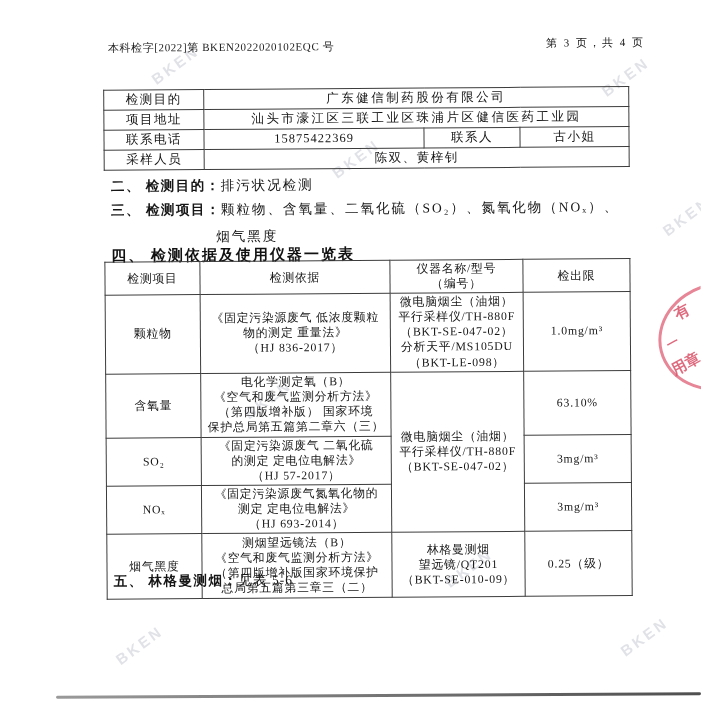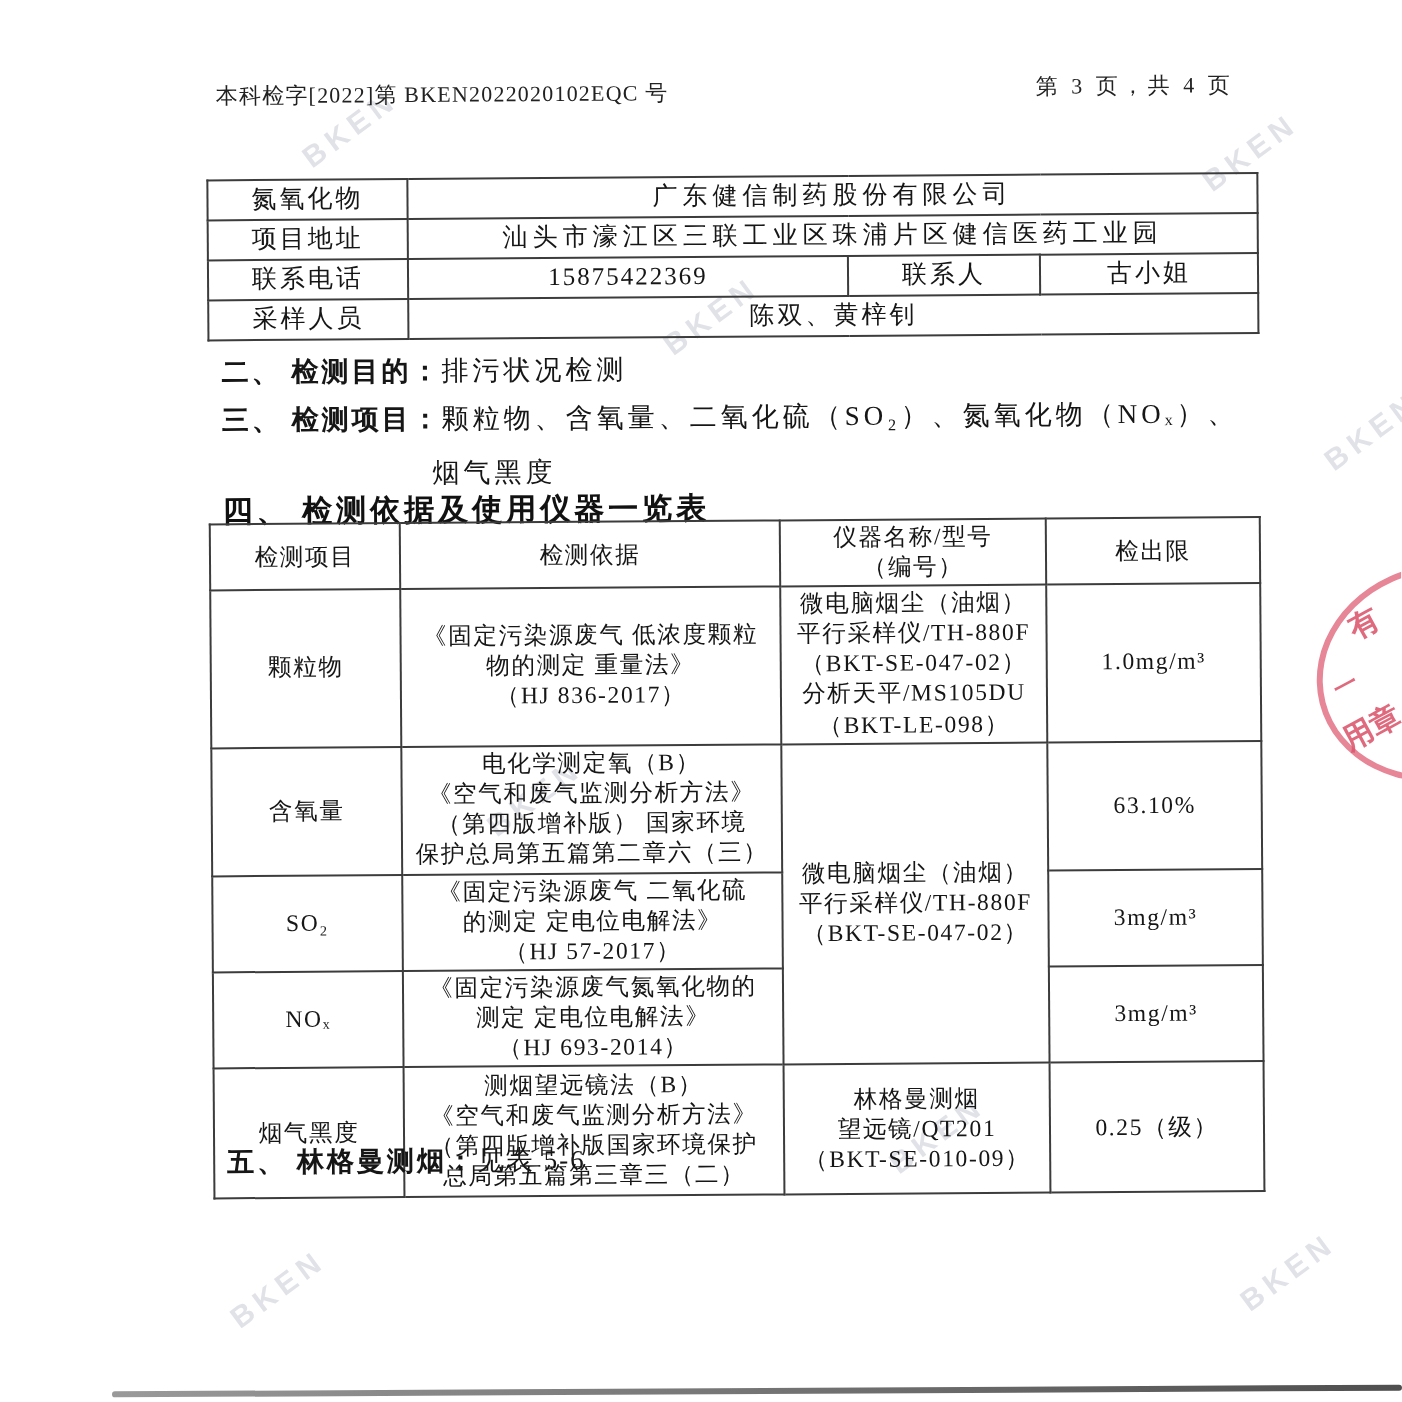--- a/index.html
+++ b/index.html
@@ -16,21 +16,21 @@
     left: 0; top: 0;
     width: 701px; height: 701px;
     transform: rotate(-0.4deg);
   }
   
   .hdr-left {
     position: absolute; left: 110px; top: 39px;
     font-size: 11px; letter-spacing: 0.6px; color: #222;
   }
   .hdr-right {
-    position: absolute; left: 520px; top: 37px;
+    position: absolute; left: 548px; top: 37px;
     font-size: 11px; letter-spacing: 2px; color: #222;
   }
   
   .sec-title {
     position: absolute;
     font-weight: bold; font-size: 15px; letter-spacing: 2px; color: #111;
   }
   .sec-line { position: absolute; font-size: 13.5px; color: #161616; }
   .sec-line .lbl { font-weight: bold; letter-spacing: 1.5px; }
   .sec-line .val { letter-spacing: 2px; }
@@ -111,21 +111,21 @@
 
   <table class="t1">
     <colgroup>
         <col style="width:100px">
         <col style="width:220px">
         <col style="width:96px">
         <col style="width:109px">
       </colgroup>
     <tbody>
         <tr>
-      <td>氮氧化物</td>
+      <td>检测目的</td>
       <td colspan="3" style="letter-spacing:2.5px;">广东健信制药股份有限公司</td>
     </tr>
     <tr>
       <td>项目地址</td>
       <td colspan="3" style="letter-spacing:2.5px;">汕头市濠江区三联工业区珠浦片区健信医药工业园</td>
     </tr>
     <tr>
       <td>联系电话</td>
       <td style="letter-spacing:1px;">15875422369</td>
       <td>联系人</td>

